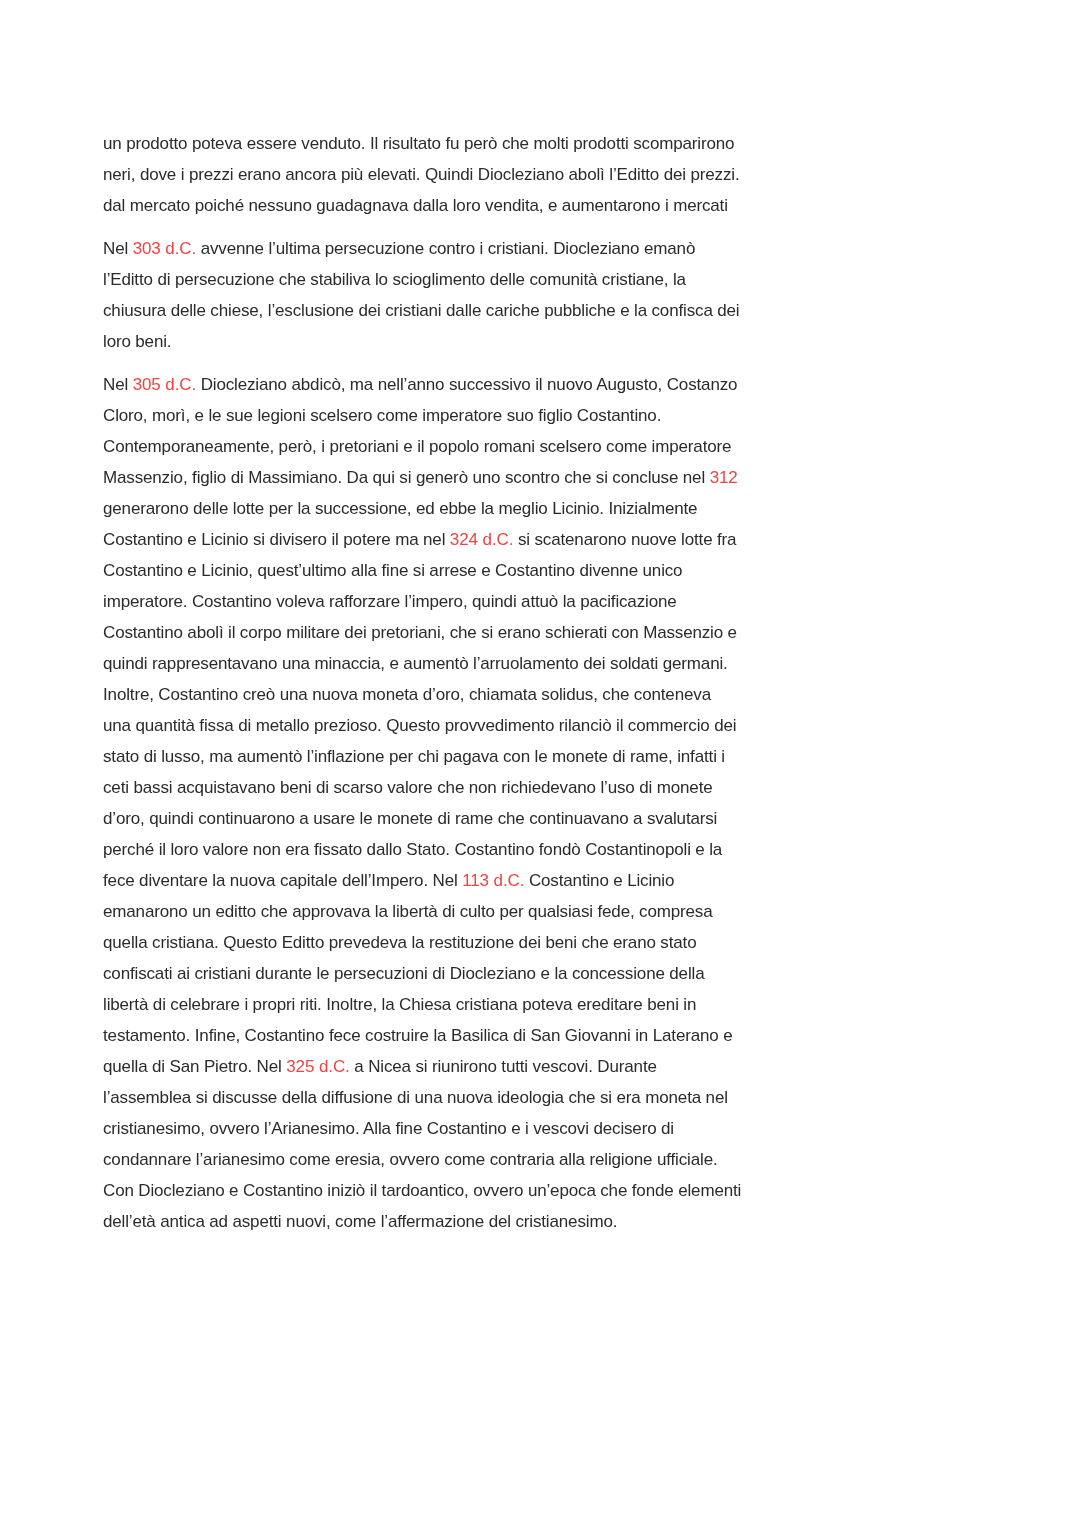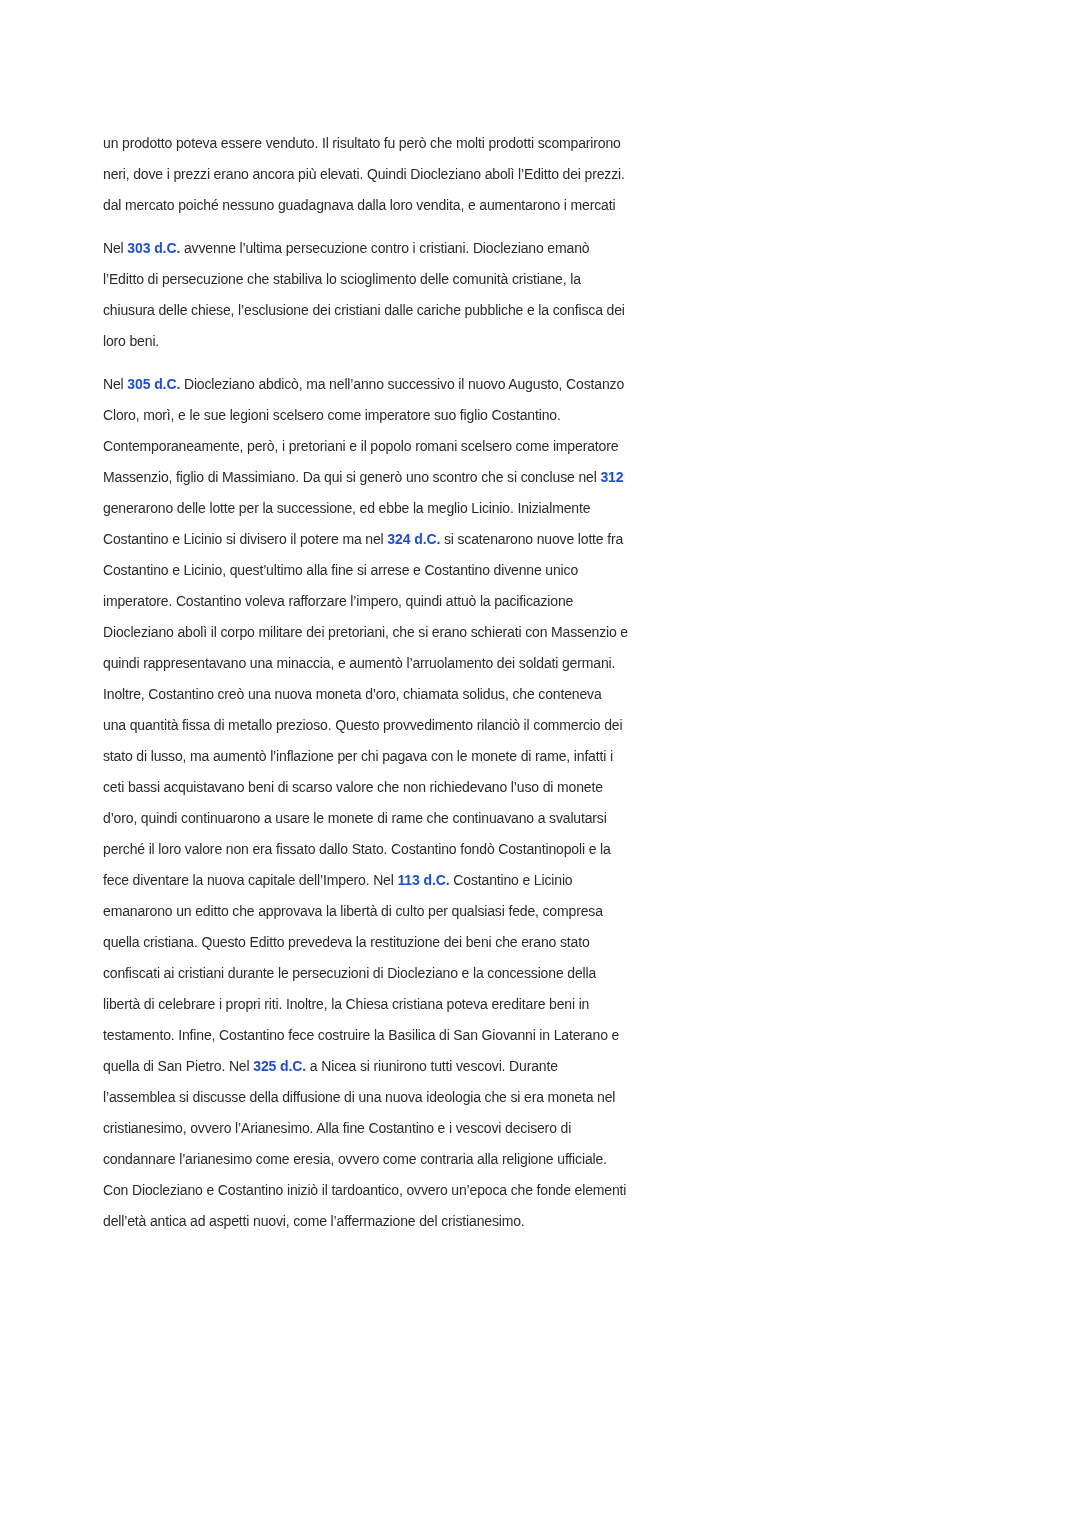--- a/index.html
+++ b/index.html
@@ -12,35 +12,35 @@
       height: 1527px;
       position: relative;
       overflow: hidden;
     }
     .page {
       position: absolute;
       left: 103px;
       top: 128px;
       width: 880px;
       font-family: "Liberation Sans", sans-serif;
-      font-size: 14px;
+      font-size: 17px;
       line-height: 31px;
       color: #2b2b2b;
       letter-spacing: -0.15px;
     }
     .para {
       margin: 0 0 12px 0;
     }
     .line {
       display: block;
       white-space: nowrap;
     }
     .date {
-      color: #1d4ed8;
-      font-weight: 700;
+      color: #ef4444;
+      font-weight: 400;
       letter-spacing: -0.1px;
     }
   </style>
 </head>
 <body>
 
 <div class="page" id="doc-root">
     <p class="para">
       <span class="line"><span>un prodotto poteva essere venduto. Il risultato fu però che molti prodotti scomparirono</span></span>
       <span class="line"><span>neri, dove i prezzi erano ancora più elevati. Quindi Diocleziano abolì l’Editto dei prezzi.</span></span>
@@ -54,21 +54,21 @@
     </p>
     <p class="para">
       <span class="line"><span>Nel </span><span class="date">305 d.C.</span><span> Diocleziano abdicò, ma nell’anno successivo il nuovo Augusto, Costanzo</span></span>
       <span class="line"><span>Cloro, morì, e le sue legioni scelsero come imperatore suo figlio Costantino.</span></span>
       <span class="line"><span>Contemporaneamente, però, i pretoriani e il popolo romani scelsero come imperatore</span></span>
       <span class="line"><span>Massenzio, figlio di Massimiano. Da qui si generò uno scontro che si concluse nel </span><span class="date">312</span></span>
       <span class="line"><span>generarono delle lotte per la successione, ed ebbe la meglio Licinio. Inizialmente</span></span>
       <span class="line"><span>Costantino e Licinio si divisero il potere ma nel </span><span class="date">324 d.C.</span><span> si scatenarono nuove lotte fra</span></span>
       <span class="line"><span>Costantino e Licinio, quest’ultimo alla fine si arrese e Costantino divenne unico</span></span>
       <span class="line"><span>imperatore. Costantino voleva rafforzare l’impero, quindi attuò la pacificazione</span></span>
-      <span class="line"><span>Diocleziano abolì il corpo militare dei pretoriani, che si erano schierati con Massenzio e</span></span>
+      <span class="line"><span>Costantino abolì il corpo militare dei pretoriani, che si erano schierati con Massenzio e</span></span>
       <span class="line"><span>quindi rappresentavano una minaccia, e aumentò l’arruolamento dei soldati germani.</span></span>
       <span class="line"><span>Inoltre, Costantino creò una nuova moneta d’oro, chiamata solidus, che conteneva</span></span>
       <span class="line"><span>una quantità fissa di metallo prezioso. Questo provvedimento rilanciò il commercio dei</span></span>
       <span class="line"><span>stato di lusso, ma aumentò l’inflazione per chi pagava con le monete di rame, infatti i</span></span>
       <span class="line"><span>ceti bassi acquistavano beni di scarso valore che non richiedevano l’uso di monete</span></span>
       <span class="line"><span>d’oro, quindi continuarono a usare le monete di rame che continuavano a svalutarsi</span></span>
       <span class="line"><span>perché il loro valore non era fissato dallo Stato. Costantino fondò Costantinopoli e la</span></span>
       <span class="line"><span>fece diventare la nuova capitale dell’Impero. Nel </span><span class="date">113 d.C.</span><span> Costantino e Licinio</span></span>
       <span class="line"><span>emanarono un editto che approvava la libertà di culto per qualsiasi fede, compresa</span></span>
       <span class="line"><span>quella cristiana. Questo Editto prevedeva la restituzione dei beni che erano stato</span></span>

